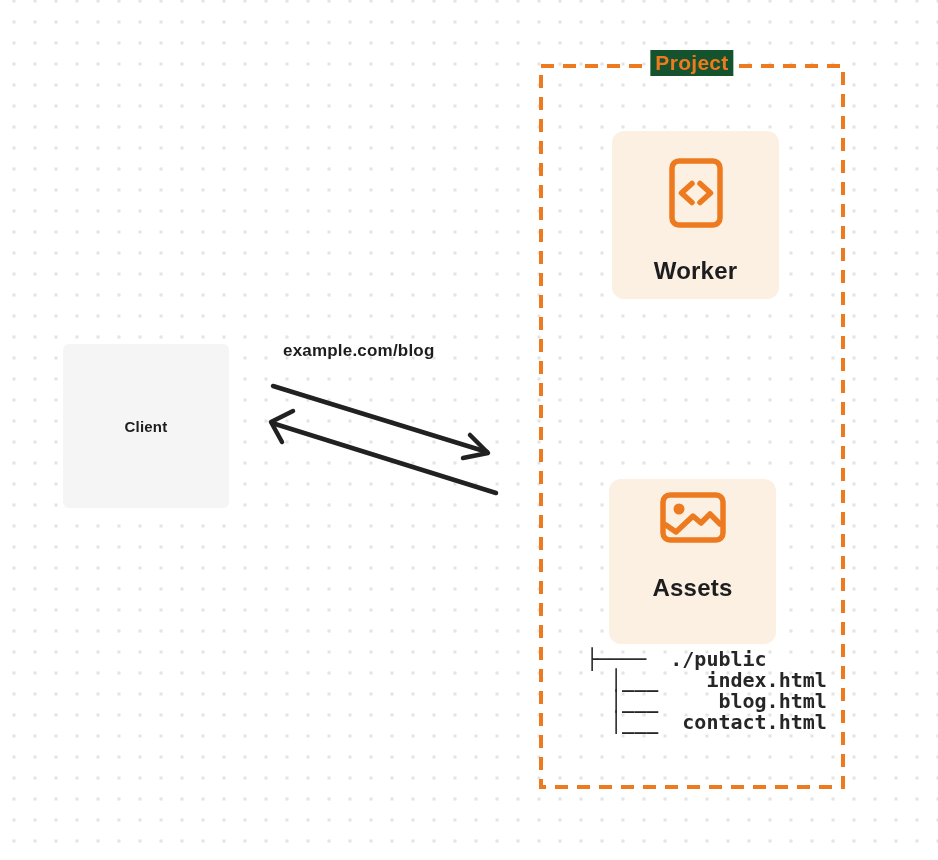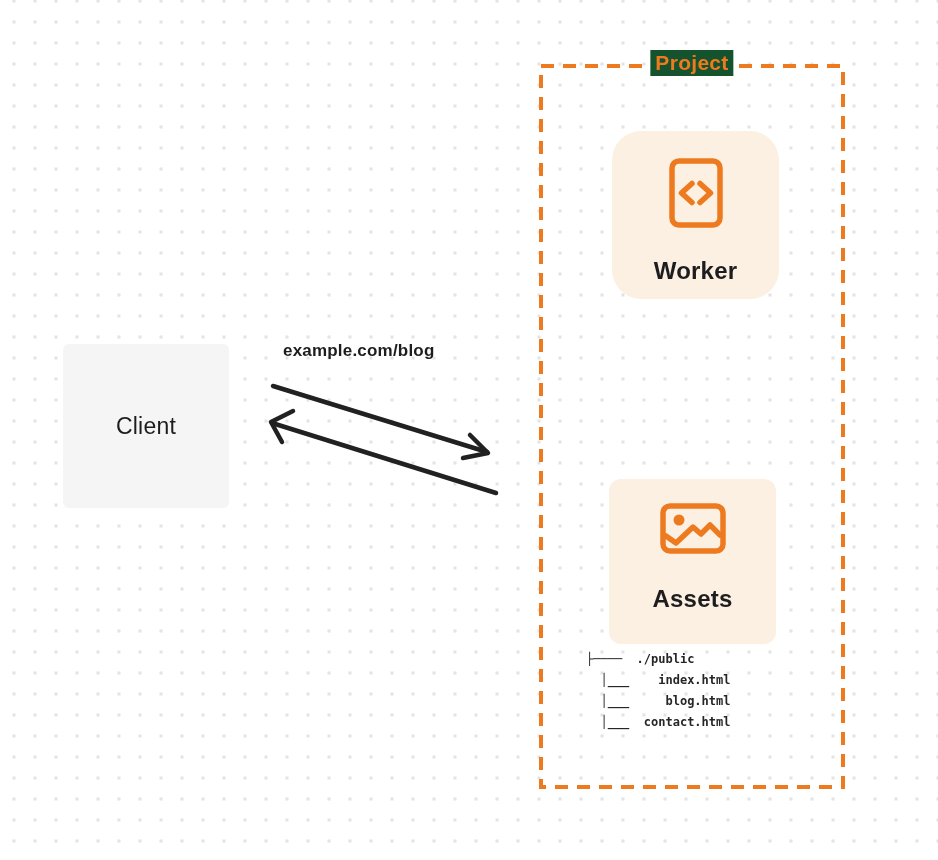--- a/index.html
+++ b/index.html
@@ -33,22 +33,22 @@
   }
   .client-box {
     left: 63px;
     top: 344px;
     width: 166px;
     height: 164px;
     background: #f5f5f6;
     border-radius: 6px;
   }
   .client-box .node-label {
-    font-size: 23px;
-    font-weight: normal;
+    font-size: 15px;
+    font-weight: bold;
     color: #1d1d1f;
     letter-spacing: 0.2px;
   }
   .request-label {
     position: absolute;
     z-index: 2;
     left: 283px;
     top: 341px;
     font-size: 17px;
     font-weight: bold;
@@ -79,39 +79,38 @@
     font-weight: bold;
     color: #1d1d1f;
     letter-spacing: 0.2px;
   }
   .worker-card {
     left: 612px;
     top: 131px;
     width: 167px;
     height: 168px;
     padding-top: 27px;
-    border-radius: 29px;
   }
   .worker-card .card-icon { margin-bottom: 25px; }
   .assets-card {
     left: 609px;
     top: 479px;
     width: 167px;
     height: 165px;
-    padding-top: 24px;
+    padding-top: 13px;
   }
   .assets-card .card-icon { margin-bottom: 27px; }
   .file-tree {
     position: absolute;
     z-index: 2;
     left: 586px;
     top: 649px;
     margin: 0;
     font-family: "DejaVu Sans Mono", monospace;
-    font-size: 12px;
+    font-size: 20px;
     line-height: 21px;
     font-weight: bold;
     color: #262626;
     white-space: pre;
   }
 </style>
 </head>
 <body>
 
 <svg class="layer-svg" width="938" height="860" viewBox="0 0 938 860">

